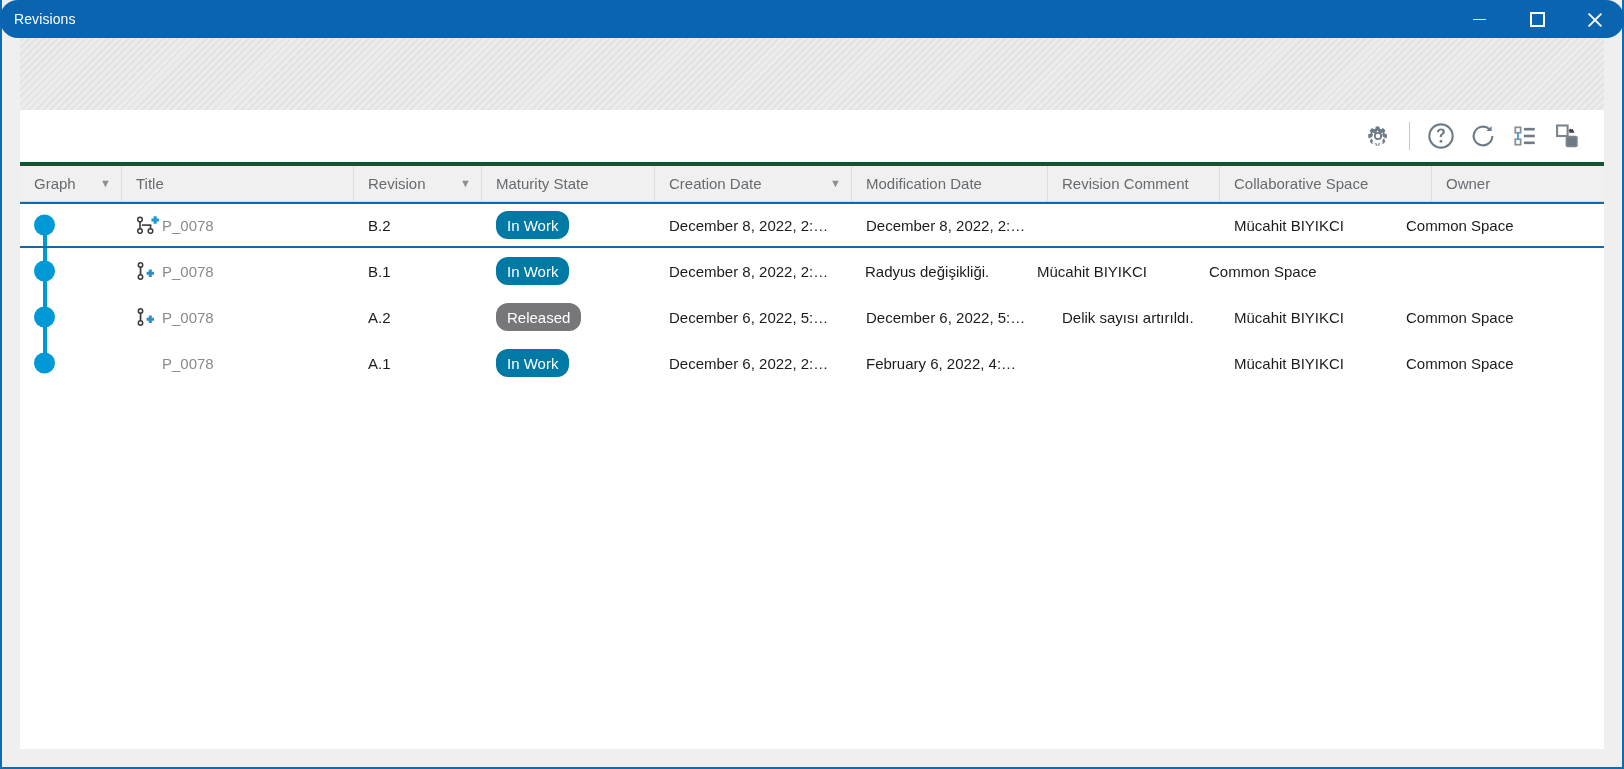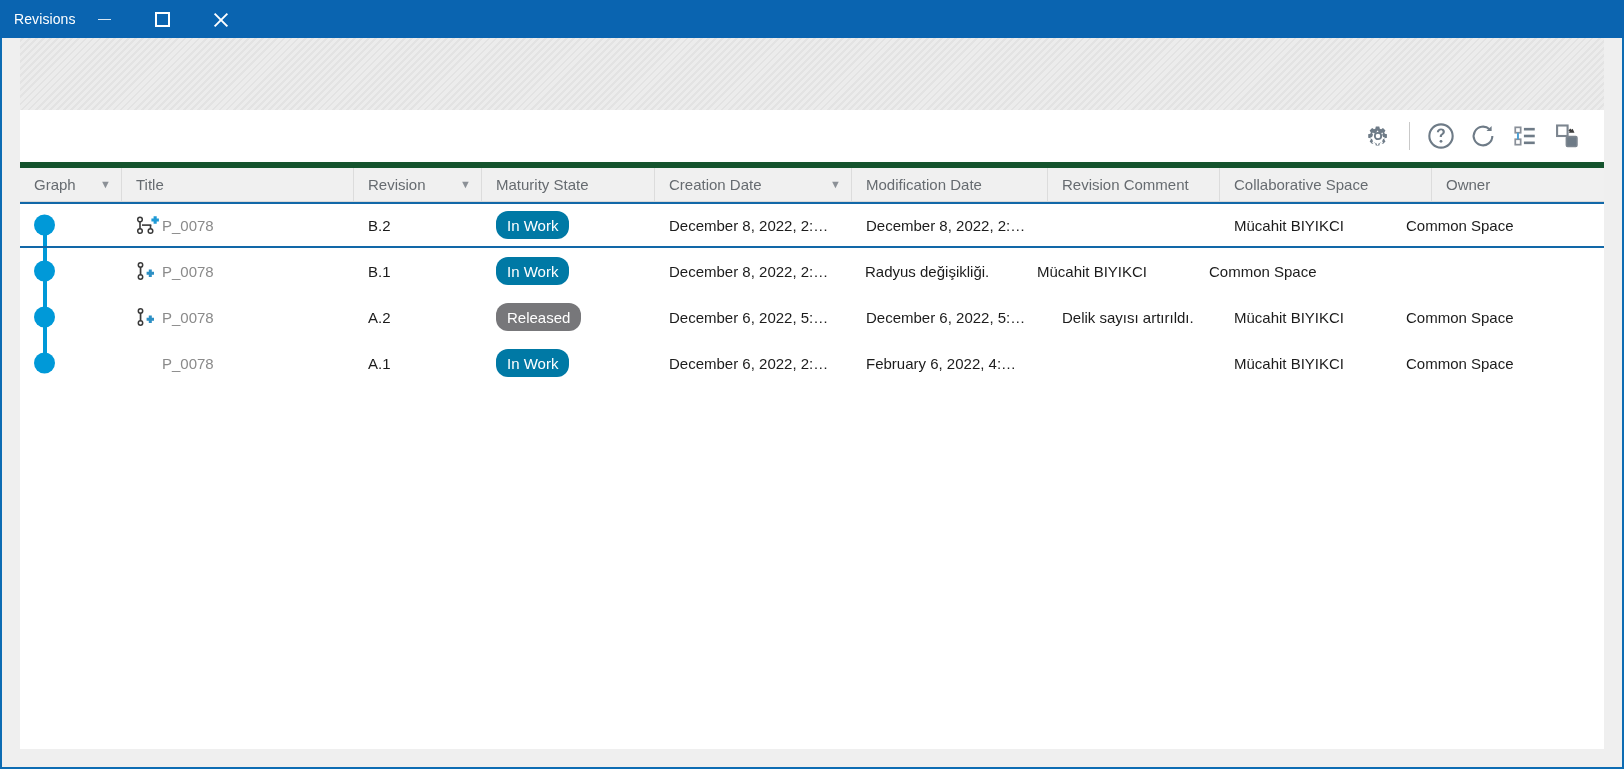--- a/index.html
+++ b/index.html
@@ -23,22 +23,24 @@
     flex-direction: column;
   }
 
   
   #titlebar {
     height: 38px;
     min-height: 38px;
     background: #0a64b0;
     display: flex;
     align-items: center;
+    justify-content: space-between;
     margin: 0 -2px;
     padding: 0;
+    border-radius: 18px;
   }
   #titlebar-title {
     color: #ffffff;
     font-size: 14px;
     padding-left: 14px;
     letter-spacing: .1px;
     white-space: nowrap;
   }
   #titlebar-buttons {
     display: flex;
@@ -126,21 +128,21 @@
     display: flex;
     flex-direction: column;
     min-height: 0;
     background: #ffffff;
   }
   #thead {
     display: flex;
     height: 40px;
     min-height: 40px;
     background: #f0f0f0;
-    border-top: 6px solid #14532d;
+    border-top: 4px solid #14532d;
     border-bottom: 1px solid #d8d8d8;
     color: #666b70;
     font-size: 15px;
     justify-content: space-between;
   }
   .th {
     display: flex;
     align-items: center;
     justify-content: space-between;
     padding: 0 10px 0 14px;

